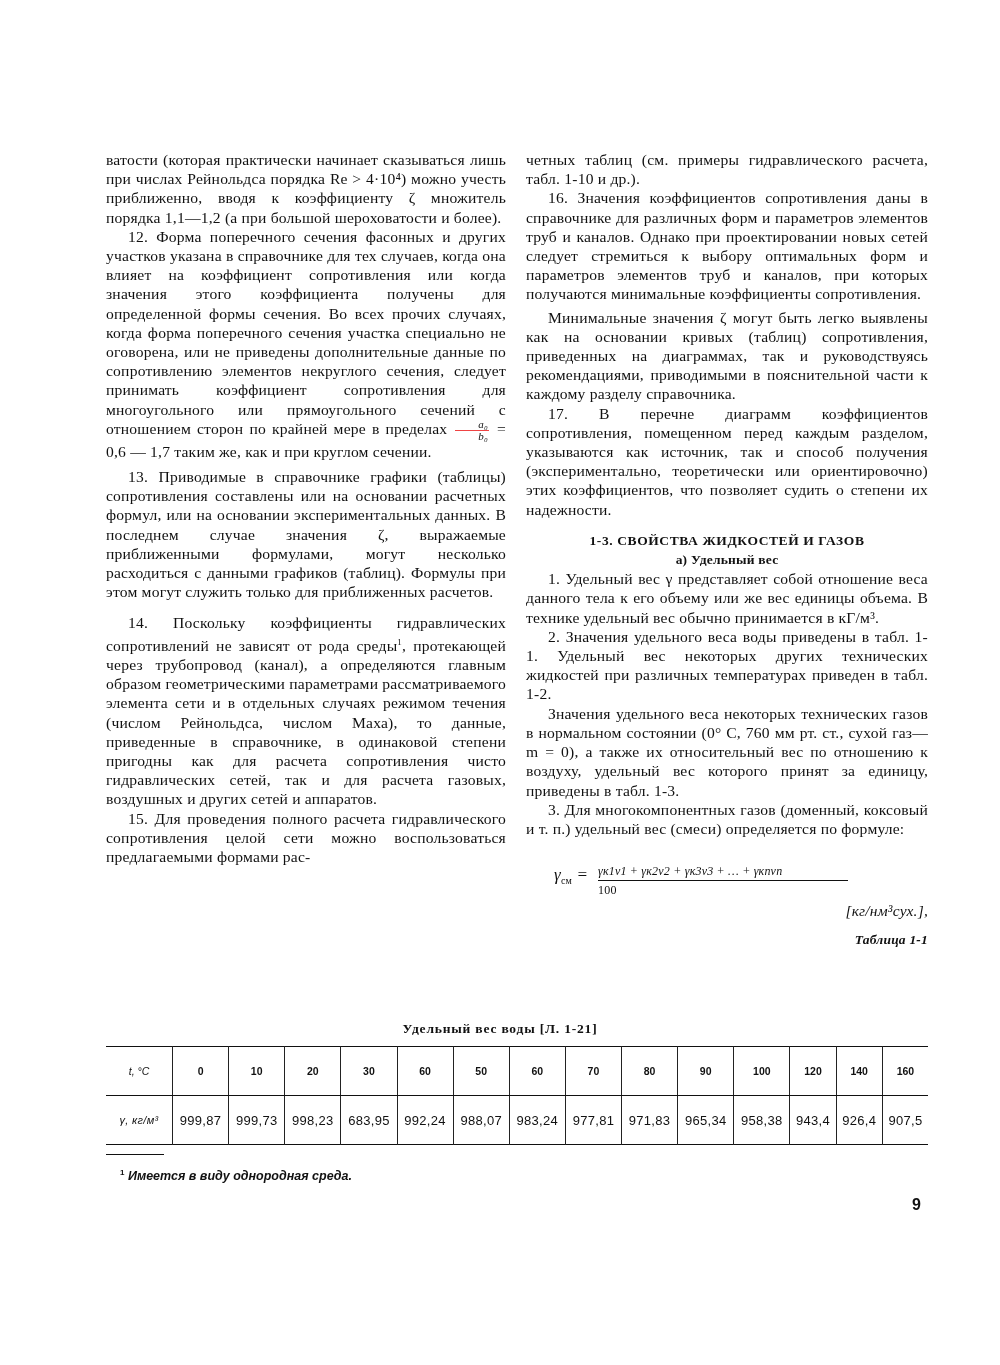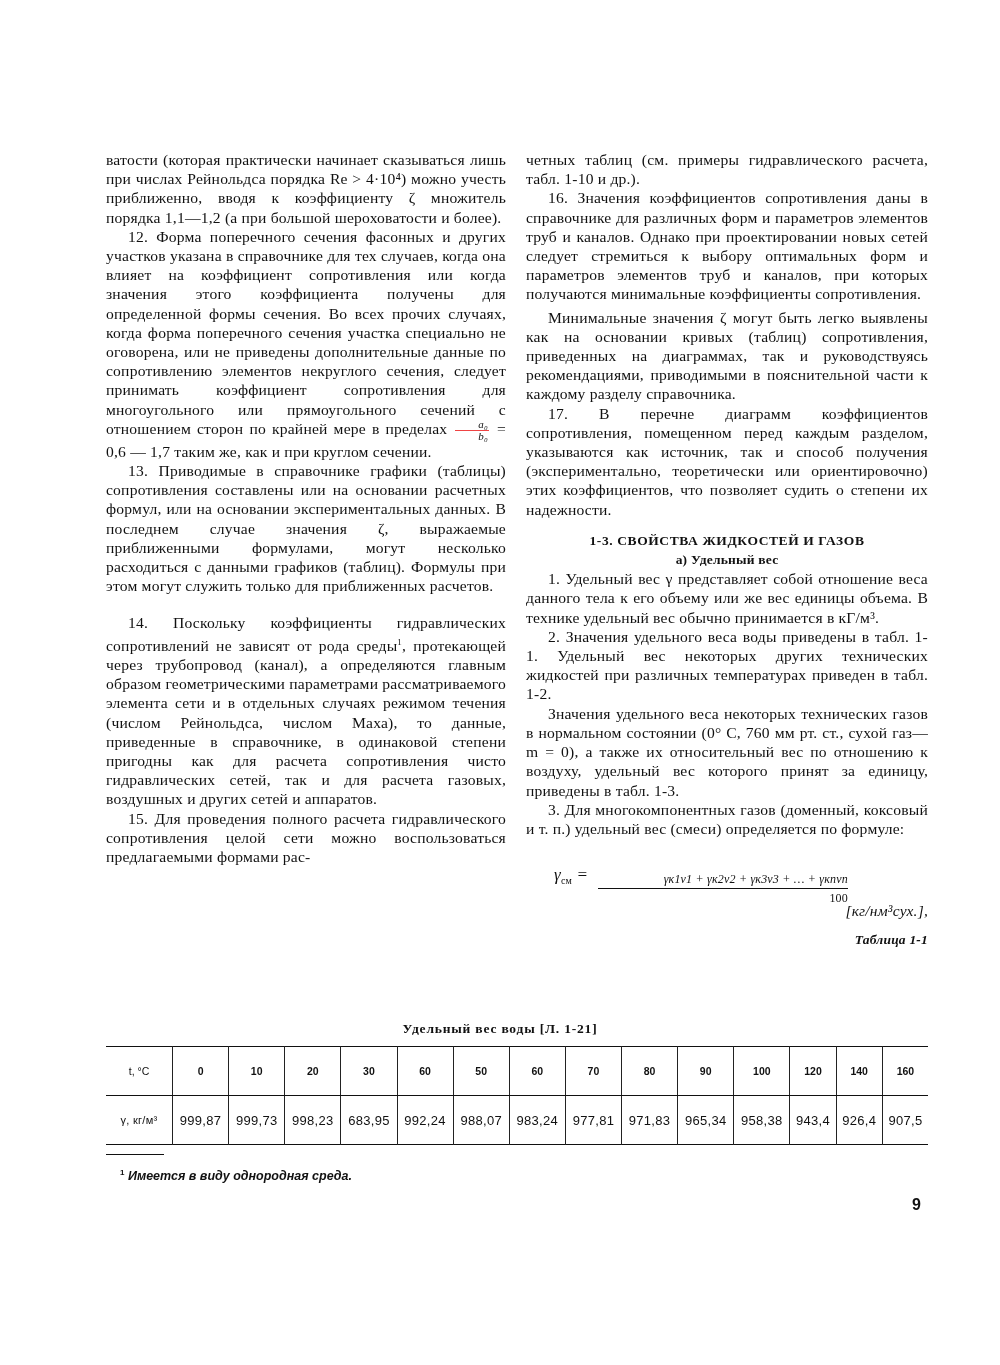--- a/index.html
+++ b/index.html
@@ -18,38 +18,38 @@
   .col p { margin: 0; text-indent: 0; }
   .col p.ind { text-indent: 22px; }
   .frac { display: inline-block; vertical-align: middle; text-align: center; font-size: 11px; line-height: 11px; font-style: italic; margin: 0 2px; }
   .frac span { display: block; }
   .frac .num { border-bottom: 1px solid #ef4444; padding: 0 1px; }
   .sec-title { text-align: center; font-weight: bold; font-size: 13.5px; letter-spacing: 0.6px; margin-top: 12px !important; }
   .sub-title { text-align: center; font-weight: bold; font-size: 13.5px; }
   .formula { position: relative; height: 60px; margin-top: 17px; }
   .formula .lhs { position: absolute; left: 28px; top: 10px; font-size: 17px; font-style: italic; }
   .formula .lhs sub { font-size: 10px; font-style: normal; }
-  .formula .fr { position: absolute; left: 72px; top: 16px; width: 250px; text-align: right; font-size: 12px; line-height: 16px; }
+  .formula .fr { position: absolute; left: 72px; top: 8px; width: 250px; text-align: left; font-size: 12px; line-height: 16px; }
   .formula .fr .num { border-bottom: 1.3px solid #111; padding-bottom: 1px; font-style: italic; }
   .formula .fr .den { padding-top: 1px; }
   .units { text-align: right; font-style: italic; font-size: 15.5px; margin-top: -14px !important; }
   .tab-label { text-align: right; font-style: italic; font-weight: bold; font-size: 13.5px; margin-top: 10px !important; }
   .table-title {
     position: absolute; top: 1021px; left: 0; width: 1000px; text-align: center;
     font-weight: bold; font-size: 13.5px; letter-spacing: 0.8px;
   }
   table.water {
     position: absolute; top: 1046px; left: 106px; width: 822px;
     border-collapse: collapse; font-family: "Liberation Sans", "DejaVu Sans", sans-serif;
     border-top: 1.5px solid #111; border-bottom: 1.5px solid #111;
   }
   table.water td {
     border-left: 1px solid #222; text-align: center; padding: 0; font-weight: bold;
   }
-  table.water td:first-child { border-left: none; font-weight: normal; width: 66px; font-size: 11px; }
+  table.water td:first-child { border-left: none; font-style: italic; font-weight: normal; width: 66px; font-size: 11px; }
   table.water tr.hdr td { height: 48px; font-size: 10.5px; border-bottom: 1px solid #111; }
   table.water tr.val td { height: 48px; font-size: 13px; font-weight: normal; letter-spacing: 0.3px; }
   table.water tr.val td:first-child { font-size: 11px; }
   .fn-rule { position: absolute; top: 1154px; left: 106px; width: 58px; border-top: 1px solid #111; }
   .footnote { position: absolute; top: 1168px; left: 120px; font-size: 12.5px; font-style: italic; font-weight: bold; font-family: "Liberation Sans", sans-serif; text-align: center; }
   .footnote sup { font-size: 8px; font-style: normal; }
   .page-num { position: absolute; top: 1196px; left: 912px; font-family: "Liberation Sans", sans-serif; font-weight: bold; font-size: 16px; }
   sup { font-size: 9px; }
 </style>
 </head>
@@ -58,22 +58,22 @@
 <div class="col col-left">
   <p>ватости (которая практически начинает сказываться лишь при числах Рейнольдса порядка Re &gt; 4·10⁴) можно учесть приближенно, вводя к коэффициенту ζ множитель порядка 1,1—1,2 (а при большой шероховатости и более).</p>
   <p class="ind">
     <span>12. Форма поперечного сечения фасонных и других участков указана в справочнике для тех случаев, когда она влияет на коэффициент сопротивления или когда значения этого коэффициента получены для определенной формы сечения. Во всех прочих случаях, когда форма поперечного сечения участка специально не оговорена, или не приведены дополнительные данные по сопротивлению элементов некруглого сечения, следует принимать коэффициент сопротивления для многоугольного или прямоугольного сечений с отношением сторон по крайней мере в пределах</span>
     <span class="frac">
       <span class="num">a₀</span>
       <span class="den">b₀</span>
     </span>
     <span>= 0,6 — 1,7 таким же, как и при круглом сечении.</span>
   </p>
-  <p class="ind" style="margin-top:0">13. Приводимые в справочнике графики (таблицы) сопротивления составлены или на основании расчетных формул, или на основании экспериментальных данных. В последнем случае значения ζ, выражаемые приближенными формулами, могут несколько расходиться с данными графиков (таблиц). Формулы при этом могут служить только для приближенных расчетов.</p>
-  <p class="ind" style="margin-top:18px">
+  <p class="ind" style="margin-top:6px">13. Приводимые в справочнике графики (таблицы) сопротивления составлены или на основании расчетных формул, или на основании экспериментальных данных. В последнем случае значения ζ, выражаемые приближенными формулами, могут несколько расходиться с данными графиков (таблиц). Формулы при этом могут служить только для приближенных расчетов.</p>
+  <p class="ind" style="margin-top:12px">
     <span>14. Поскольку коэффициенты гидравлических сопротивлений не зависят от рода среды</span><sup>1</sup><span>, протекающей через трубопровод (канал), а определяются главным образом геометрическими параметрами рассматриваемого элемента сети и в отдельных случаях режимом течения (числом Рейнольдса, числом Маха), то данные, приведенные в справочнике, в одинаковой степени пригодны как для расчета сопротивления чисто гидравлических сетей, так и для расчета газовых, воздушных и других сетей и аппаратов.</span>
   </p>
   <p class="ind">15. Для проведения полного расчета гидравлического сопротивления целой сети можно воспользоваться предлагаемыми формами рас-</p>
 </div>
 
 <div class="col col-right">
   <p>четных таблиц (см. примеры гидравлического расчета, табл. 1-10 и др.).</p>
   <p class="ind">16. Значения коэффициентов сопротивления даны в справочнике для различных форм и параметров элементов труб и каналов. Однако при проектировании новых сетей следует стремиться к выбору оптимальных форм и параметров элементов труб и каналов, при которых получаются минимальные коэффициенты сопротивления.</p>
   <p class="ind" style="margin-top:4px">Минимальные значения ζ могут быть легко выявлены как на основании кривых (таблиц) сопротивления, приведенных на диаграммах, так и руководствуясь рекомендациями, приводимыми в пояснительной части к каждому разделу справочника.</p>
   <p class="ind">17. В перечне диаграмм коэффициентов сопротивления, помещенном перед каждым разделом, указываются как источник, так и способ получения (экспериментально, теоретически или ориентировочно) этих коэффициентов, что позволяет судить о степени их надежности.</p>

